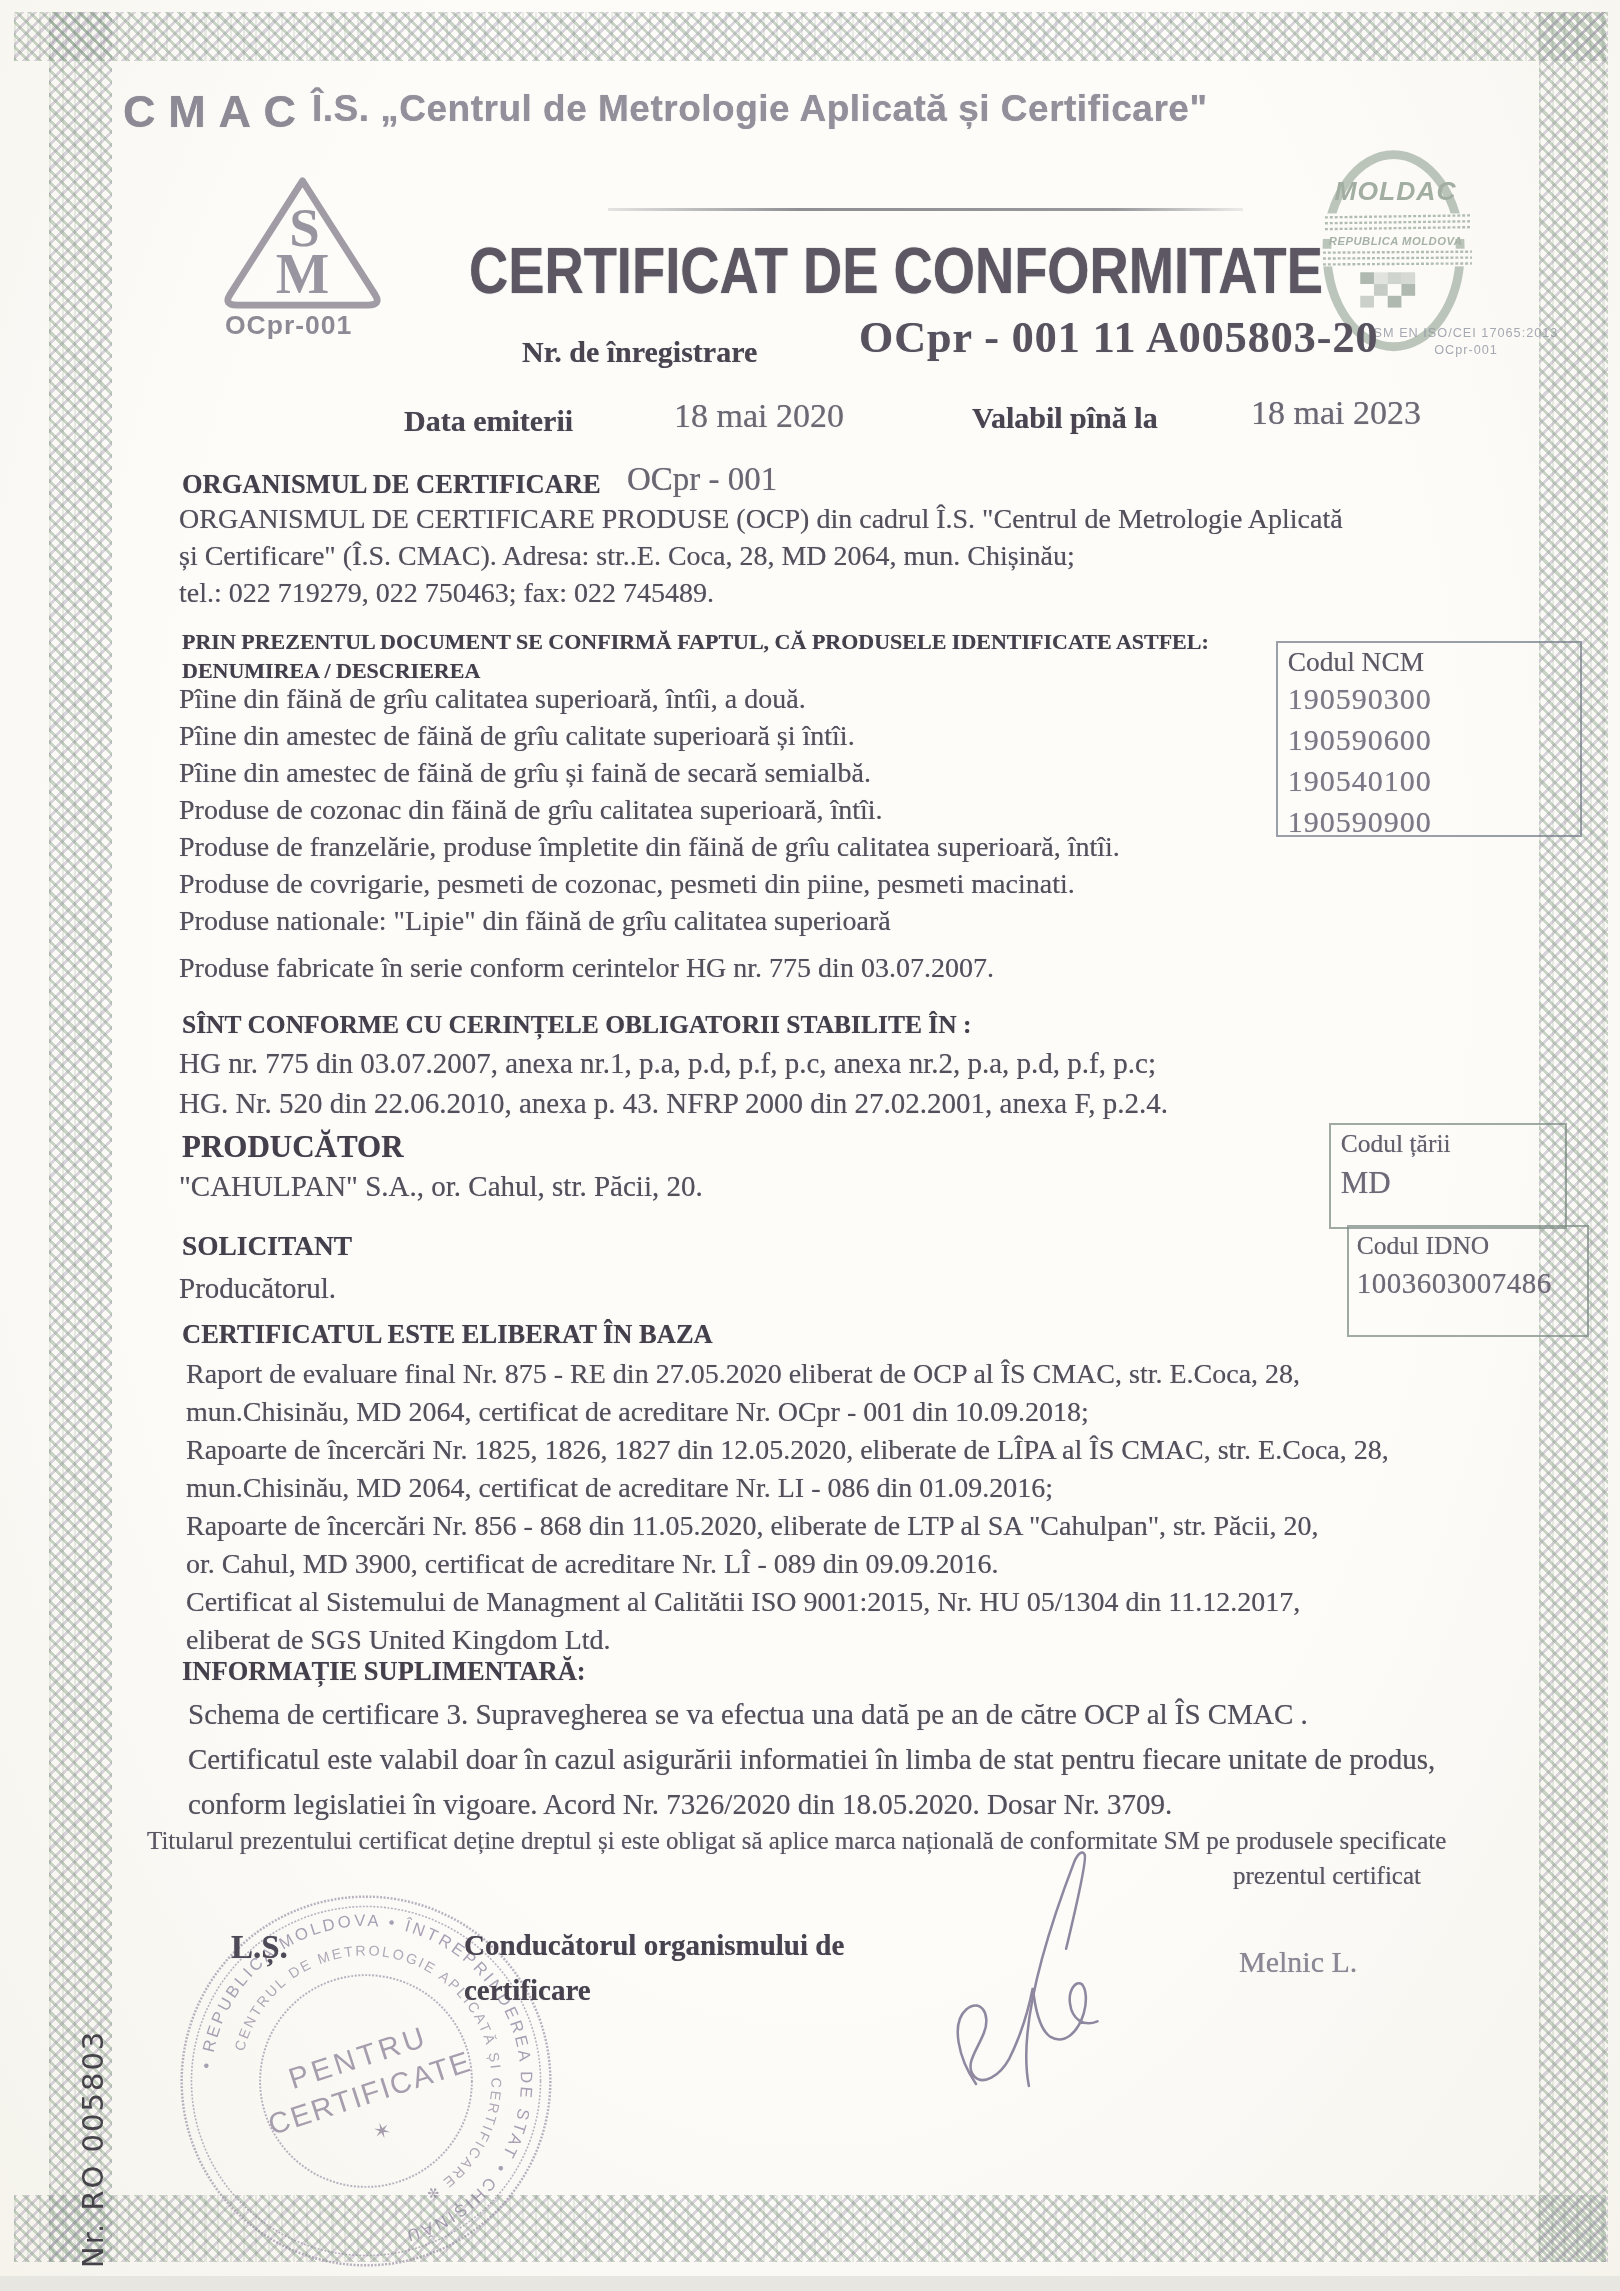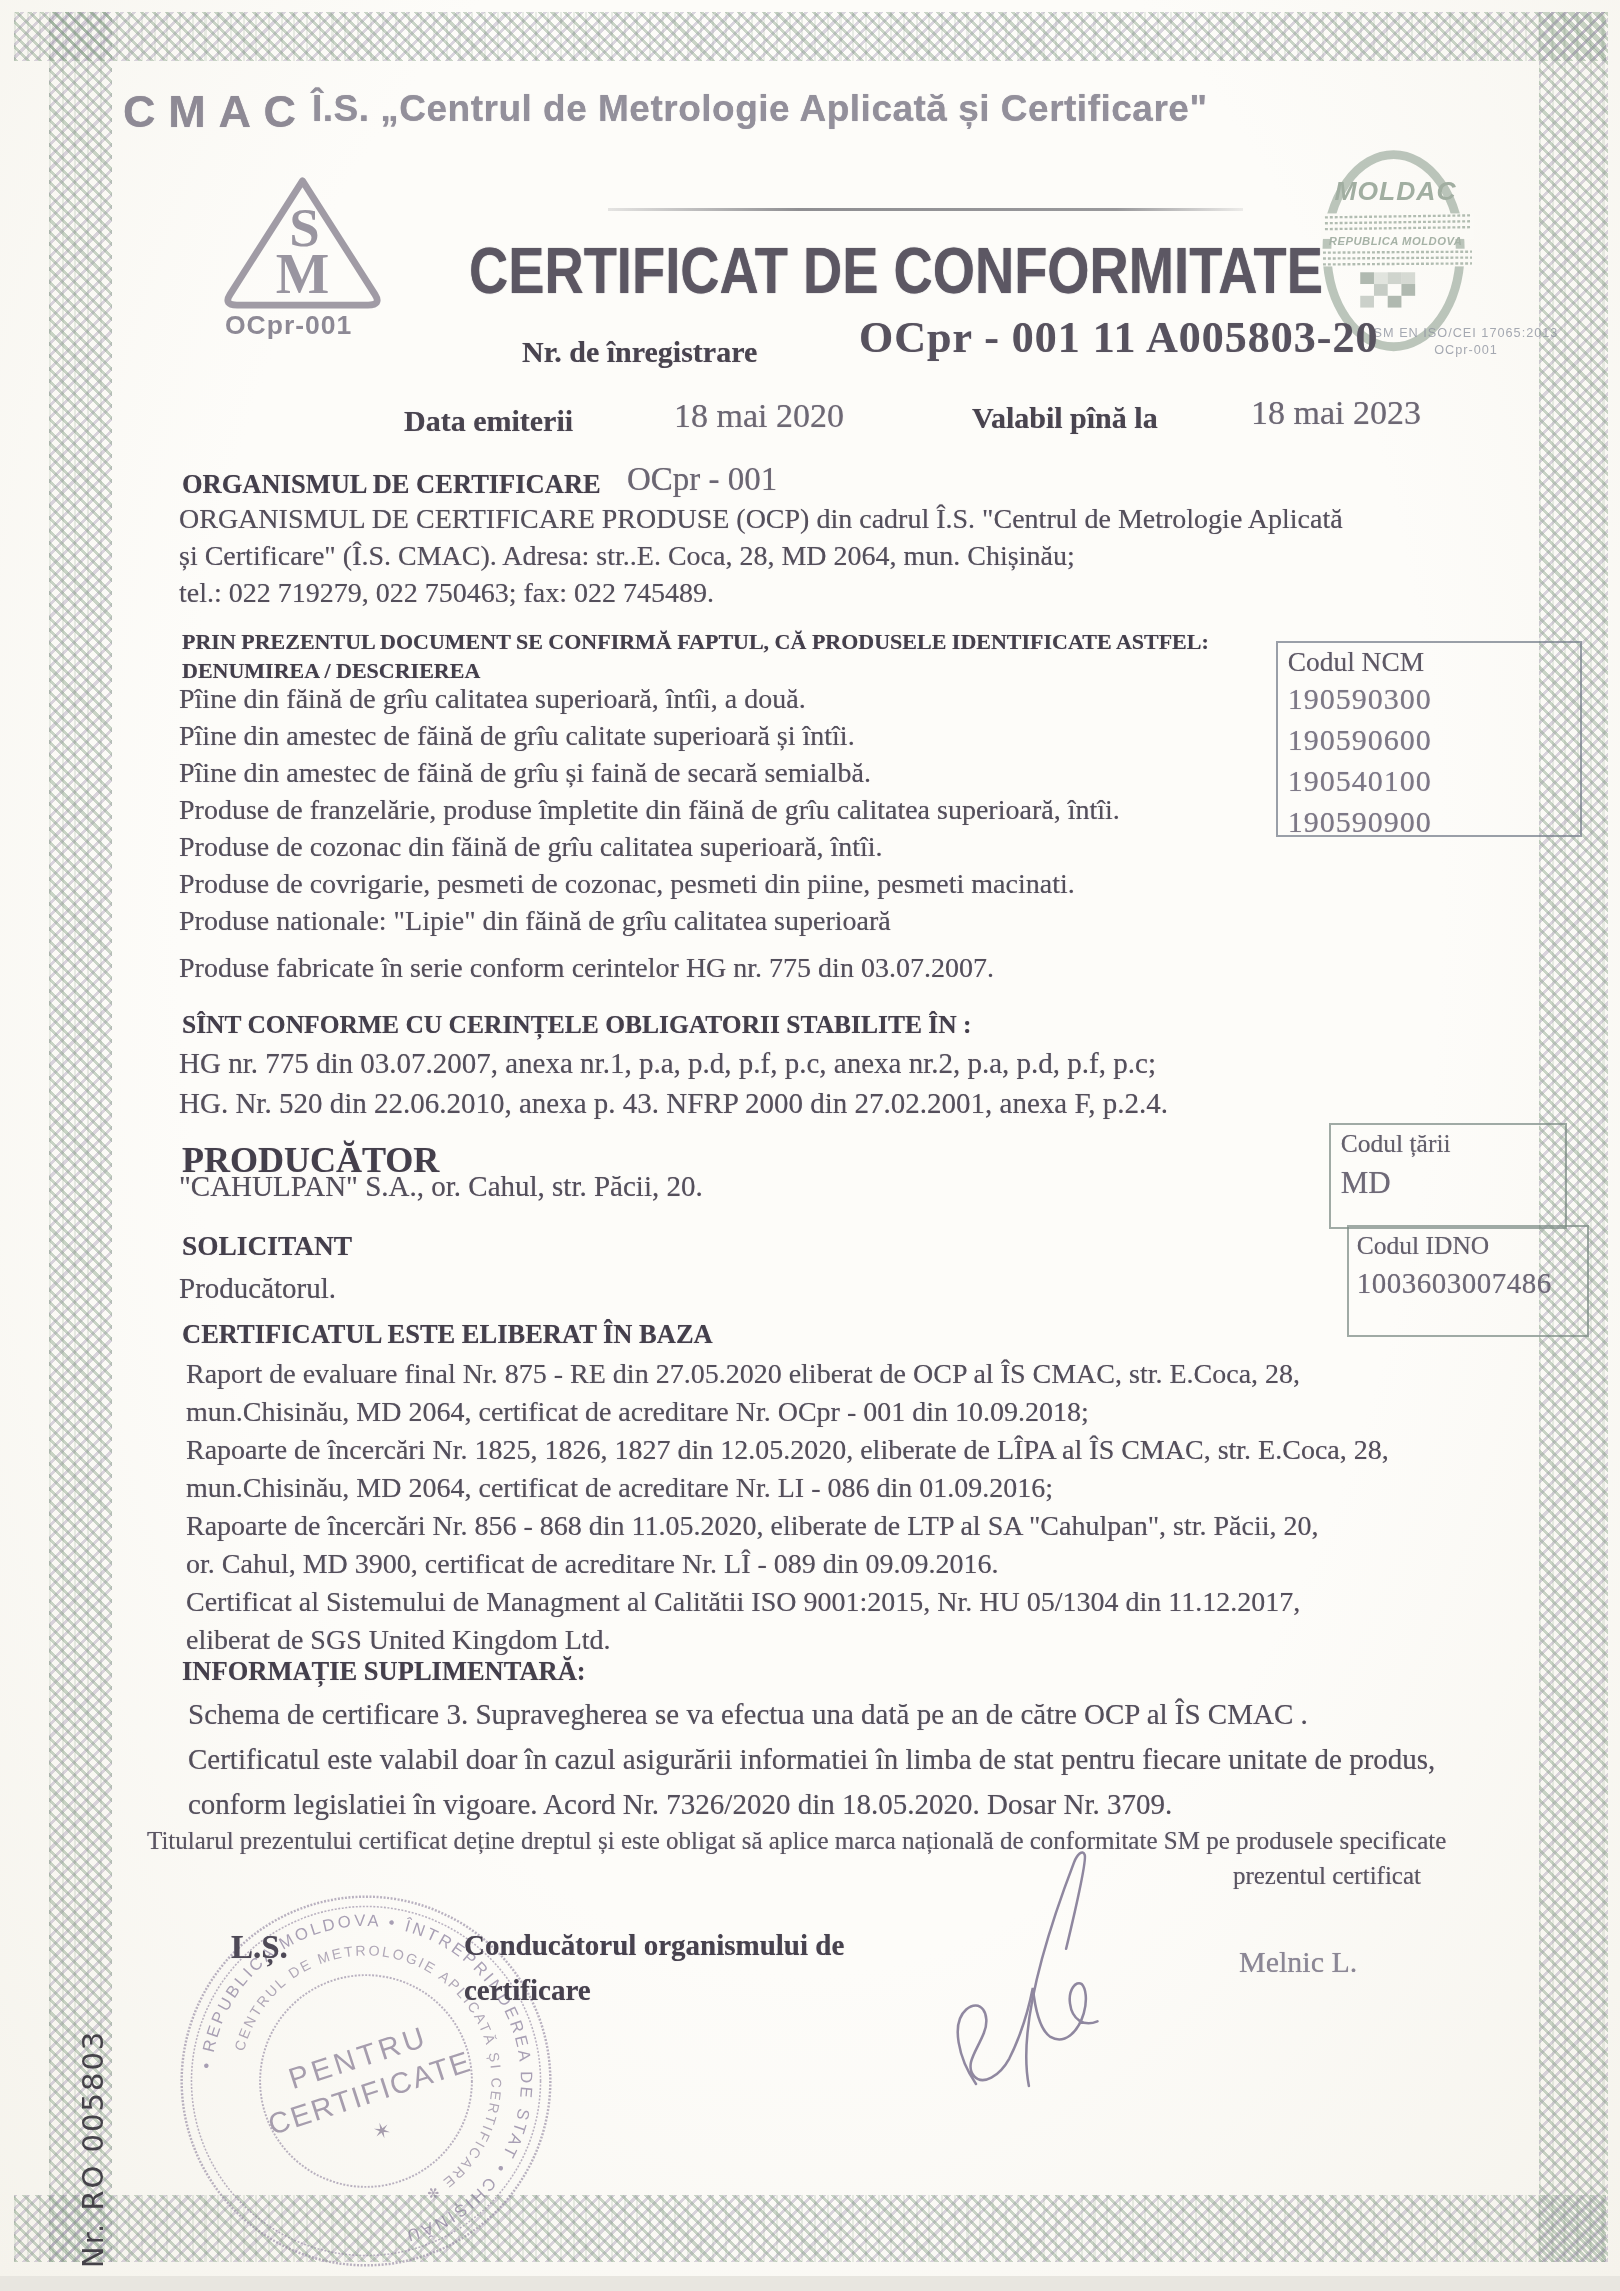--- a/index.html
+++ b/index.html
@@ -59,21 +59,21 @@
   .prod-intro{left:182px;top:627px;font-size:22px;line-height:29px;font-weight:bold;color:#443f4b;}
   .ncm-box{left:1276px;top:641px;width:282px;height:184px;border:2px solid rgba(120,128,140,.75);padding:3.9px 9.8px;background:transparent;}
   .ncm-label{font-size:27.4px;color:#5e5965;}
   .ncm-codes{font-size:30px;line-height:41px;color:#7d7886;letter-spacing:1px;}
   .prod-list{left:179px;top:680px;width:1098px;font-size:28px;line-height:37px;}
   .prod-list .gap{margin-top:9.8px;}
 
   .conf-label{left:182px;top:1010px;font-size:25.5px;}
   .conf-lines{left:179px;top:1043px;width:1304px;font-size:29px;line-height:40px;}
 
-  .producer-label{left:182px;top:1129px;font-size:36px;margin-top:10px;}
+  .producer-label{left:182px;top:1129px;font-size:31px;}
   .producer-value{left:179px;top:1168px;font-size:29px;}
   .country-box{left:1329px;top:1123px;width:214px;height:94px;border:2px solid rgba(120,135,130,.7);padding:3.9px 9.8px;}
   .box-label{font-size:25.5px;color:#64606c;}
   .box-value{font-size:31px;color:#6e6977;margin-top:5.9px;}
 
   .applicant-label{left:182px;top:1231px;font-size:27.4px;}
   .applicant-value{left:179px;top:1270px;font-size:29px;}
   .idno-box{left:1323px;top:1225px;width:222px;height:100px;border:2px solid rgba(120,135,130,.7);padding:3.9px 7.8px;margin-left:24px;}
   .idno-box .box-value{font-size:29px;letter-spacing:0.5px;}
 
@@ -184,22 +184,22 @@
       <div>190590600</div>
       <div>190540100</div>
       <div>190590900</div>
     </div>
   </div>
 
   <div class="abs prod-list ink">
     <div>Pîine din făină de grîu calitatea superioară, întîi, a două.</div>
     <div>Pîine din amestec de făină de grîu calitate superioară și întîi.</div>
     <div>Pîine din amestec de făină de grîu și faină de secară semialbă.</div>
+    <div>Produse de cozonac din făină de grîu calitatea superioară, întîi.</div>
     <div>Produse de franzelărie, produse împletite din făină de grîu calitatea superioară, întîi.</div>
-    <div>Produse de cozonac din făină de grîu calitatea superioară, întîi.</div>
     <div>Produse de covrigarie, pesmeti de cozonac, pesmeti din piine, pesmeti macinati.</div>
     <div>Produse nationale: "Lipie" din făină de grîu calitatea superioară</div>
     <div class="gap">Produse fabricate în serie conform  cerintelor HG nr. 775 din 03.07.2007.</div>
   </div>
 
   <div class="abs conf-label sec-label ink">SÎNT CONFORME CU CERINȚELE OBLIGATORII STABILITE ÎN :</div>
   <div class="abs conf-lines ink">
     <div>HG nr. 775 din 03.07.2007, anexa nr.1, p.a, p.d, p.f, p.c, anexa nr.2, p.a, p.d, p.f, p.c;</div>
     <div>HG. Nr. 520 din 22.06.2010, anexa p. 43. NFRP 2000 din 27.02.2001, anexa F, p.2.4.</div>
   </div>

